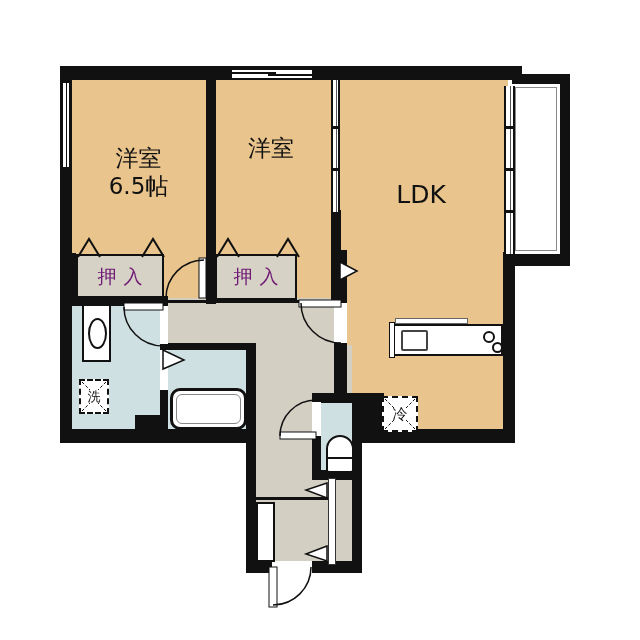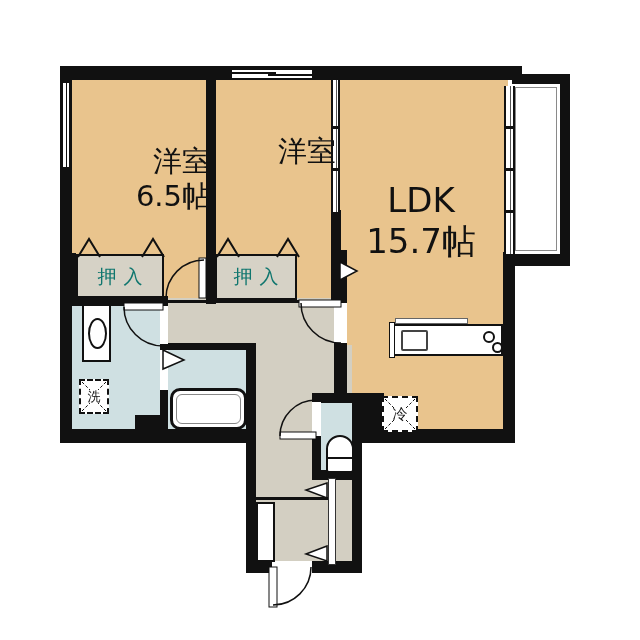--- a/index.html
+++ b/index.html
@@ -5,26 +5,26 @@
   html,body{margin:0;padding:0;background:#fff;}
   body{font-family:"DejaVu Sans","Liberation Sans",sans-serif;}
   .plan{position:relative;width:640px;height:640px;background:#fff;overflow:hidden;}
   .abs{position:absolute;box-sizing:border-box;}
   .room{background:var(--room-tan,#e9c48d);}
   .hall{background:var(--hall-gray,#d3cfc2);}
   .wet{background:var(--water-blue,#cfe0e2);}
   .wall{background:var(--wall-black,#111);}
   .gap{background:#fff;}
   .closet{background:var(--closet-gray,#d6d2c6);border:2px solid var(--wall-black,#111);
-          display:flex;align-items:center;justify-content:center;color:#0f766e;}
+          display:flex;align-items:center;justify-content:center;color:#701a75;}
   .fixture{background:#fff;border:2px solid #111;}
   .dashedbox{background:#fff;border:2px dashed #111;display:flex;align-items:center;justify-content:center;color:#111;}
   .roomlabel{color:#111;text-align:center;line-height:1.22;}
-  .lbl-big{font-size:29px;text-align:right;}
-  .lbl-ldk{font-size:34px;}
+  .lbl-big{font-size:23px;}
+  .lbl-ldk{font-size:25px;}
   .oshiire-text{font-size:19px;letter-spacing:7px;text-indent:7px;white-space:nowrap;}
   .monoire-text{font-size:11px;letter-spacing:2px;text-indent:2px;white-space:nowrap;}
   svg{display:block;}
 </style>
 </head>
 <body>
 
 <div class="plan">
 
   <div class="abs room" style="left:66px;top:72px;width:145px;height:232px;"></div>
@@ -172,16 +172,15 @@
 
   <div class="abs roomlabel lbl-big" style="left:66px;top:144px;width:145px;">
     <div>洋室</div>
     <div>6.5帖</div>
   </div>
   <div class="abs roomlabel lbl-big" style="left:206px;top:134px;width:130px;">
     <div>洋室</div>
   </div>
   <div class="abs roomlabel lbl-ldk" style="left:336px;top:180px;width:170px;">
     <div>LDK</div>
-    <div>15.7帖</div>
   </div>
 
 </div>
 
 </body></html>

